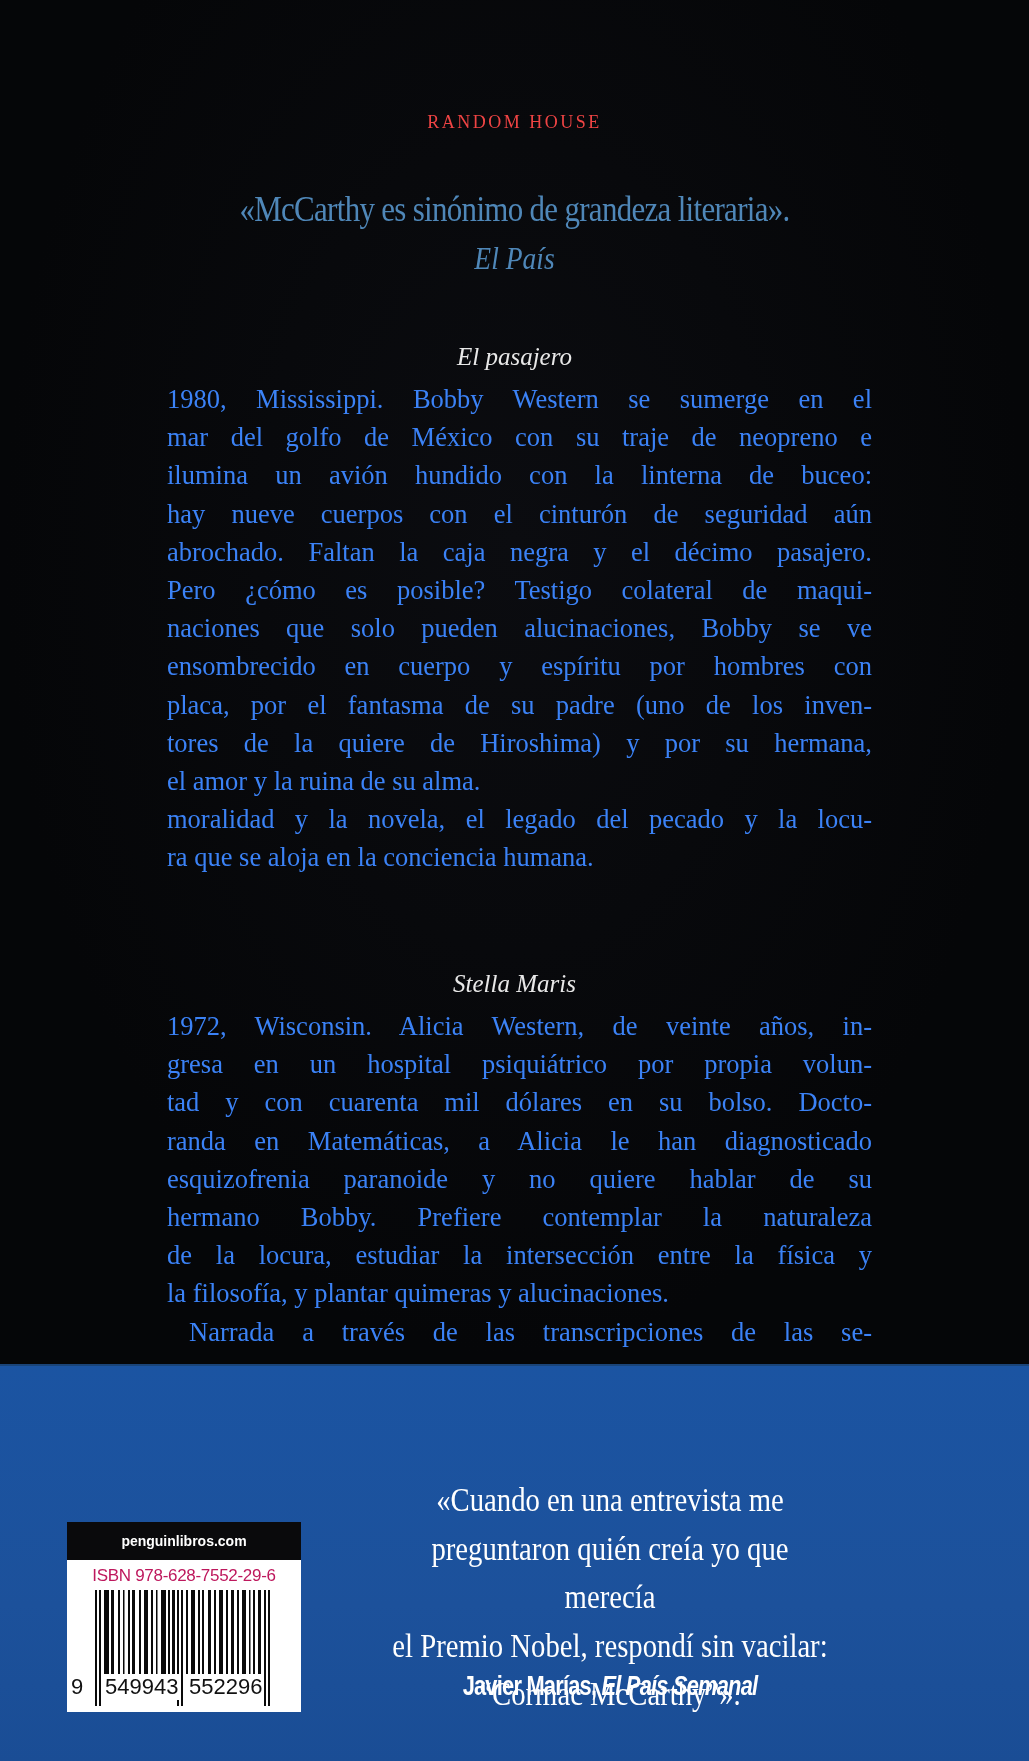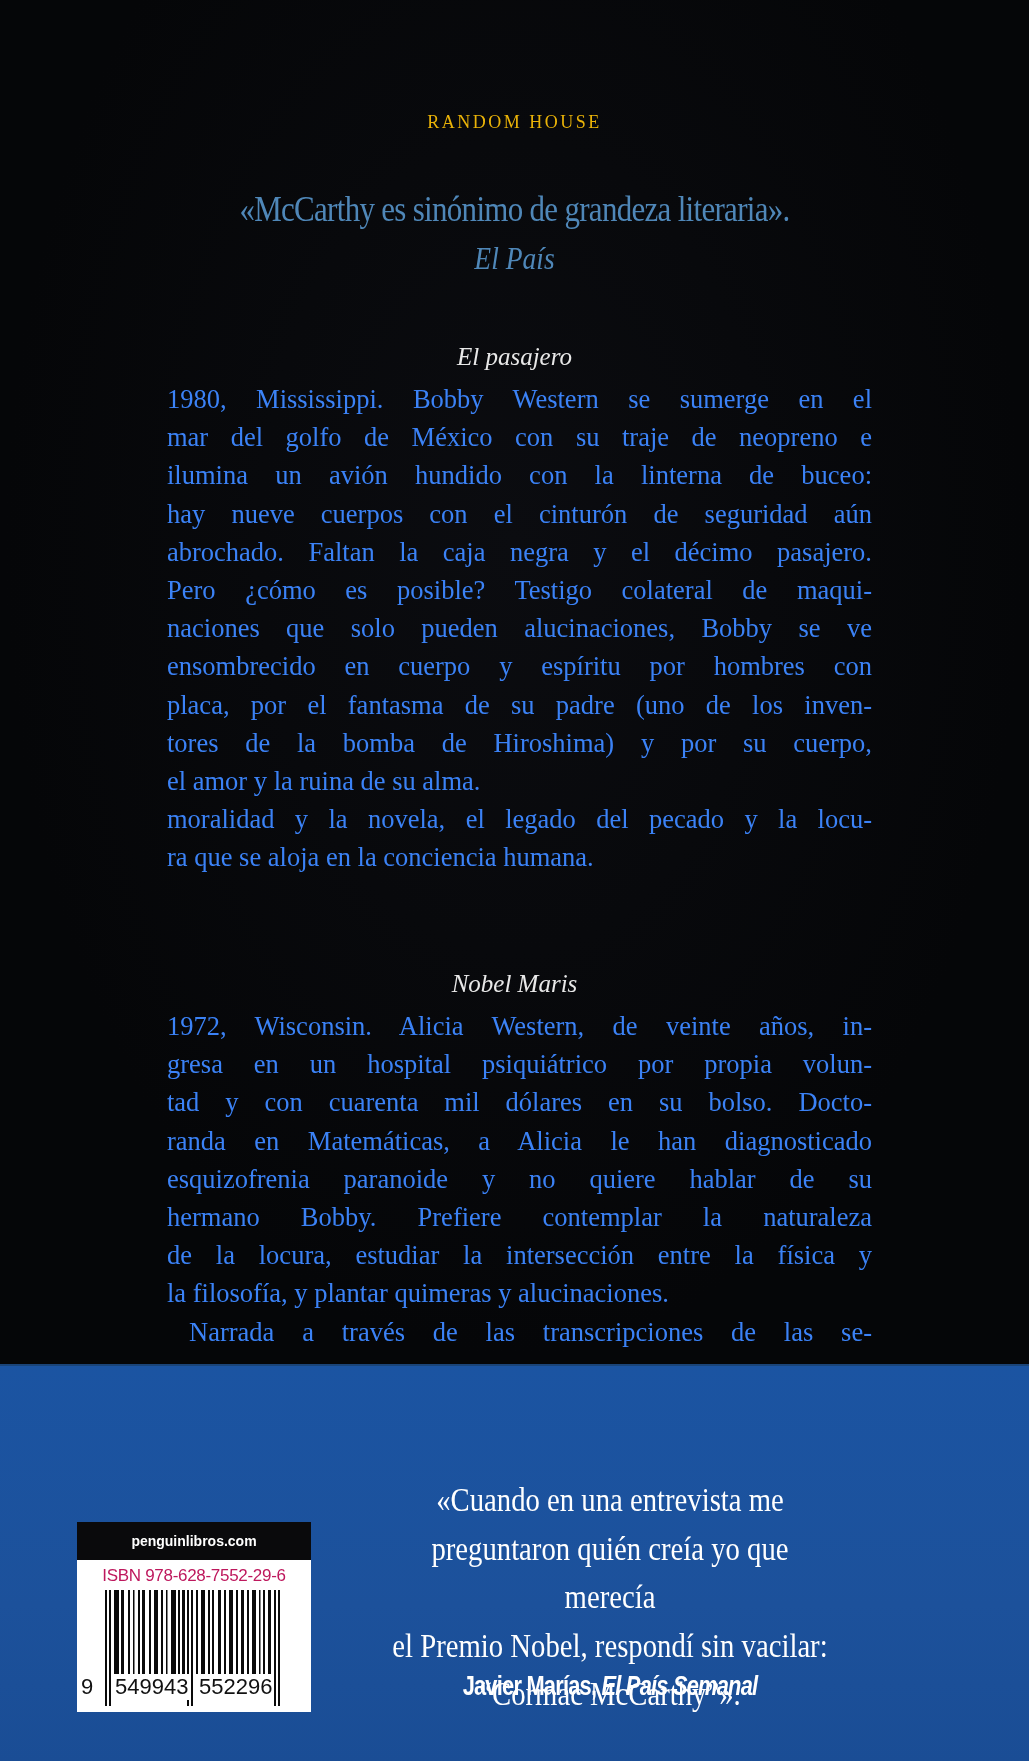--- a/index.html
+++ b/index.html
@@ -12,21 +12,21 @@
   .cover {
     position:absolute; left:0; top:0; width:1029px; height:1761px;
     background:#07080b;
   }
   .top {
     position:absolute; left:0; top:0; width:1029px; height:1364px;
     background: radial-gradient(ellipse at 50% 40%, #0b0c10 0%, #050608 70%);
   }
   .publisher {
     position:absolute; left:0; width:1029px; top:112px;
-    text-align:center; color:#eab308;
+    text-align:center; color:#ef4444;
     font-size:18px; letter-spacing:2.5px;
   }
   .blurb-quote {
     position:absolute; left:0; width:1029px; top:188px;
     text-align:center; color:#4f87b8;
     font-size:36px; letter-spacing:-0.8px;
     transform:scaleX(0.86); transform-origin:50% 0;
   }
   .blurb-source {
     position:absolute; left:0; width:1029px; top:240px;
@@ -63,21 +63,21 @@
   .nobel-source {
     position:absolute; left:610px; width:520px; margin-left:-260px; top:1670px;
     text-align:center; color:#ffffff;
     font-family:"Liberation Sans","DejaVu Sans",sans-serif;
     font-weight:bold; font-size:28px; letter-spacing:-1px;
     transform:scaleX(0.78); transform-origin:50% 0;
   }
   .nobel-source em { font-style:italic; }
 
   .isbn-box {
-    position:absolute; left:77px; top:1522px; width:234px; height:190px;
+    position:absolute; left:67px; top:1522px; width:234px; height:190px;
     background:#ffffff;
   }
   .isbn-site {
     position:absolute; left:0; top:0; width:234px; height:38px;
     background:#0a0a0c; color:#ffffff;
     font-family:"Liberation Sans","DejaVu Sans",sans-serif;
     font-weight:bold; font-size:14px;
     display:flex; align-items:center; justify-content:center;
   }
   .isbn-label {
@@ -111,27 +111,27 @@
   <div class="body-text" style="top:380px;">
     <span class="line">1980, Mississippi. Bobby Western se sumerge en el</span>
     <span class="line">mar del golfo de México con su traje de neopreno e</span>
     <span class="line">ilumina un avión hundido con la linterna de buceo:</span>
     <span class="line">hay nueve cuerpos con el cinturón de seguridad aún</span>
     <span class="line">abrochado. Faltan la caja negra y el décimo pasajero.</span>
     <span class="line">Pero ¿cómo es posible? Testigo colateral de maqui-</span>
     <span class="line">naciones que solo pueden alucinaciones, Bobby se ve</span>
     <span class="line">ensombrecido en cuerpo y espíritu por hombres con</span>
     <span class="line">placa, por el fantasma de su padre (uno de los inven-</span>
-    <span class="line">tores de la bomba de Hiroshima) y por su cuerpo,</span>
+    <span class="line">tores de la quiere de Hiroshima) y por su hermana,</span>
     <span class="line last">el amor y la ruina de su alma.</span>
     <span class="line">moralidad y la novela, el legado del pecado y la locu-</span>
     <span class="line last">ra que se aloja en la conciencia humana.</span>
   </div>
 
-  <div class="section-title" style="top:970px;">Nobel Maris</div>
+  <div class="section-title" style="top:970px;">Stella Maris</div>
   <div class="body-text" style="top:1007px;">
     <span class="line">1972, Wisconsin. Alicia Western, de veinte años, in-</span>
     <span class="line">gresa en un hospital psiquiátrico por propia volun-</span>
     <span class="line">tad y con cuarenta mil dólares en su bolso. Docto-</span>
     <span class="line">randa en Matemáticas, a Alicia le han diagnosticado</span>
     <span class="line">esquizofrenia paranoide y no quiere hablar de su</span>
     <span class="line">hermano Bobby. Prefiere contemplar la naturaleza</span>
     <span class="line">de la locura, estudiar la intersección entre la física y</span>
     <span class="line last">la filosofía, y plantar quimeras y alucinaciones.</span>
     <span class="line indent">Narrada a través de las transcripciones de las se-</span>

